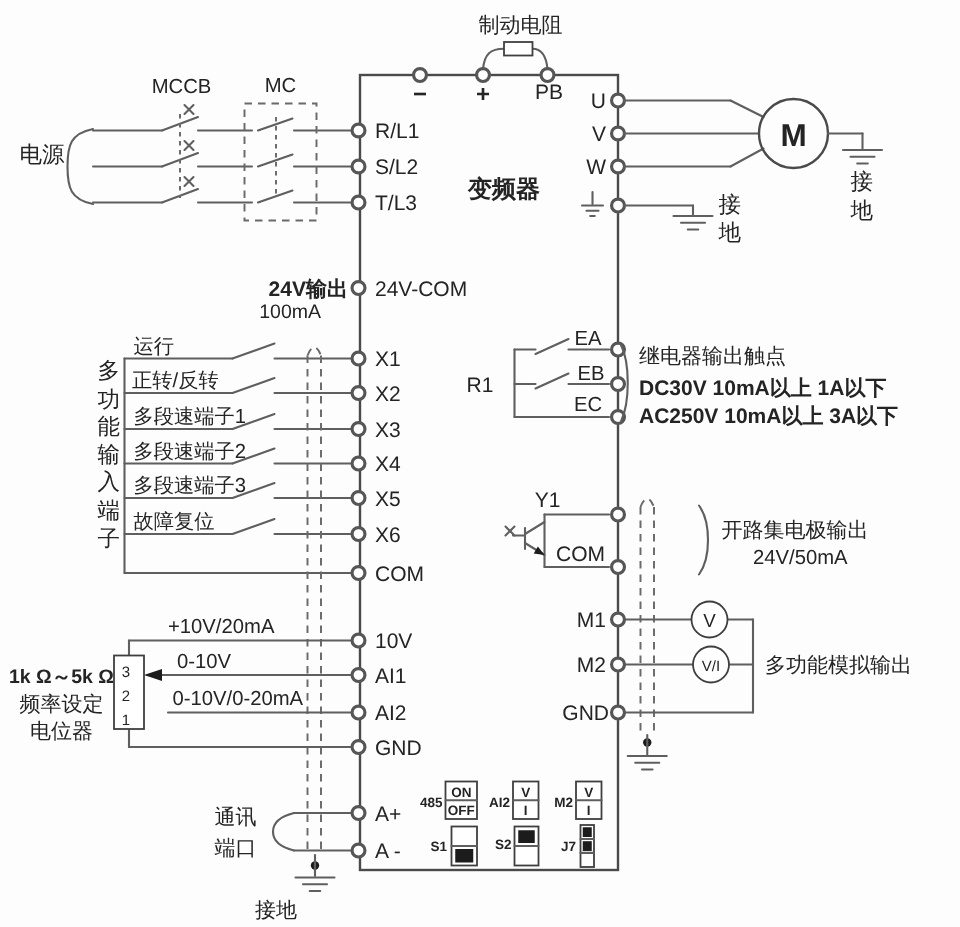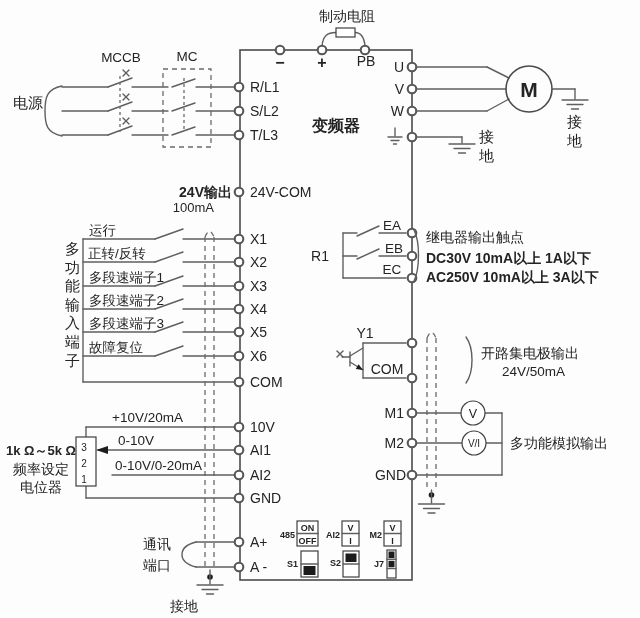--- a/index.html
+++ b/index.html
@@ -338,16 +338,16 @@
     <text x="404" y="418" class="tx s14 end">M1</text>
     <text x="404" y="448" class="tx s14 end">M2</text>
     <text x="406" y="480" class="tx s14 end">GND</text>
     <circle cx="412" cy="413" r="4.3" class="term"></circle>
     <circle cx="412" cy="443" r="4.3" class="term"></circle>
     <circle cx="412" cy="475" r="4.3" class="term"></circle>
     <text x="510" y="448" class="tx s14">多功能模拟输出</text>
   </g>
 </svg>
 
-<div class="vtext" style="left:64px;top:240px;">多功能输入端子</div>
+<div class="vtext" style="left:64px;top:240px;font-family:Liberation Mono, monospace;">多功能输入端子</div>
 <div class="vtext" style="left:566px;top:112px;line-height:19px;">接地</div>
 <div class="vtext" style="left:478px;top:127px;line-height:19px;">接地</div>
 </div>
 
 </body></html>

